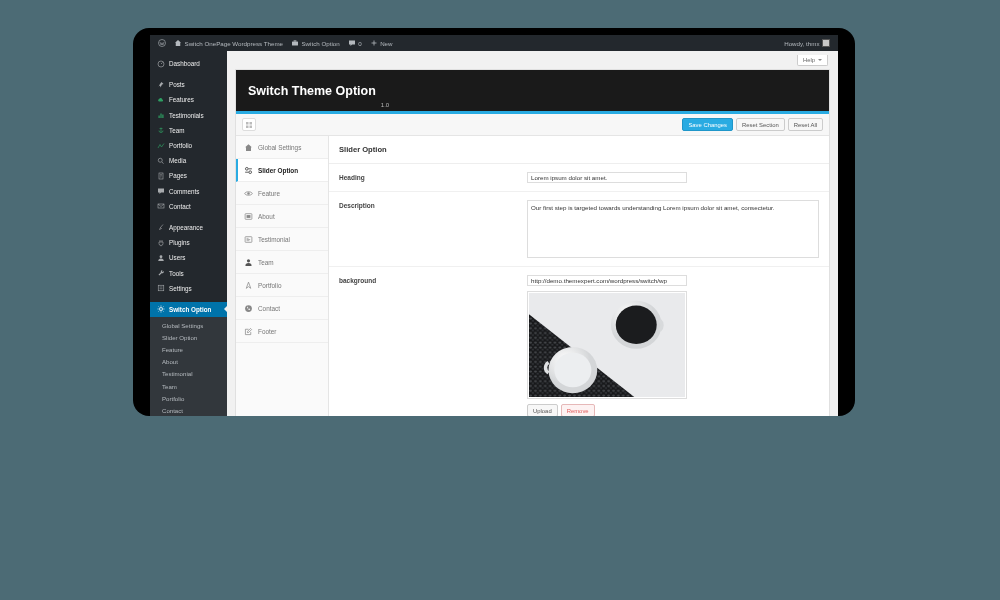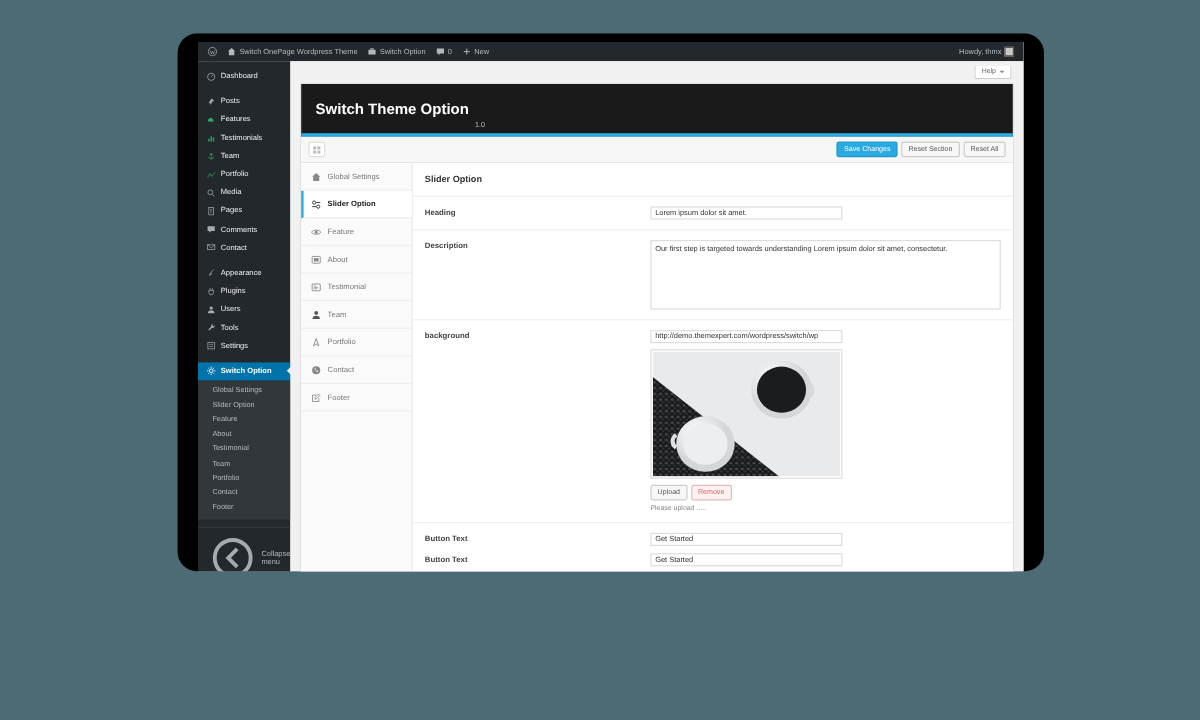--- a/index.html
+++ b/index.html
@@ -7,22 +7,22 @@
   body {
     width: 1000px; height: 600px;
     background: #4c6b75;
     font-family: "Liberation Sans", sans-serif;
     overflow: hidden;
   }
 
   
   .device {
     position: absolute;
-    left: 148px; top: 28px;
-    width: 722px; height: 448px;
+    left: 133px; top: 28px;
+    width: 722px; height: 388px;
     background: #000;
     border-radius: 16px;
     overflow: hidden;
     padding-left: 31px;
   }
   .screen {
     position: absolute;
     left: 17px; top: 7px;
     width: 688px; height: 524px;
     background: #f1f1f1;

